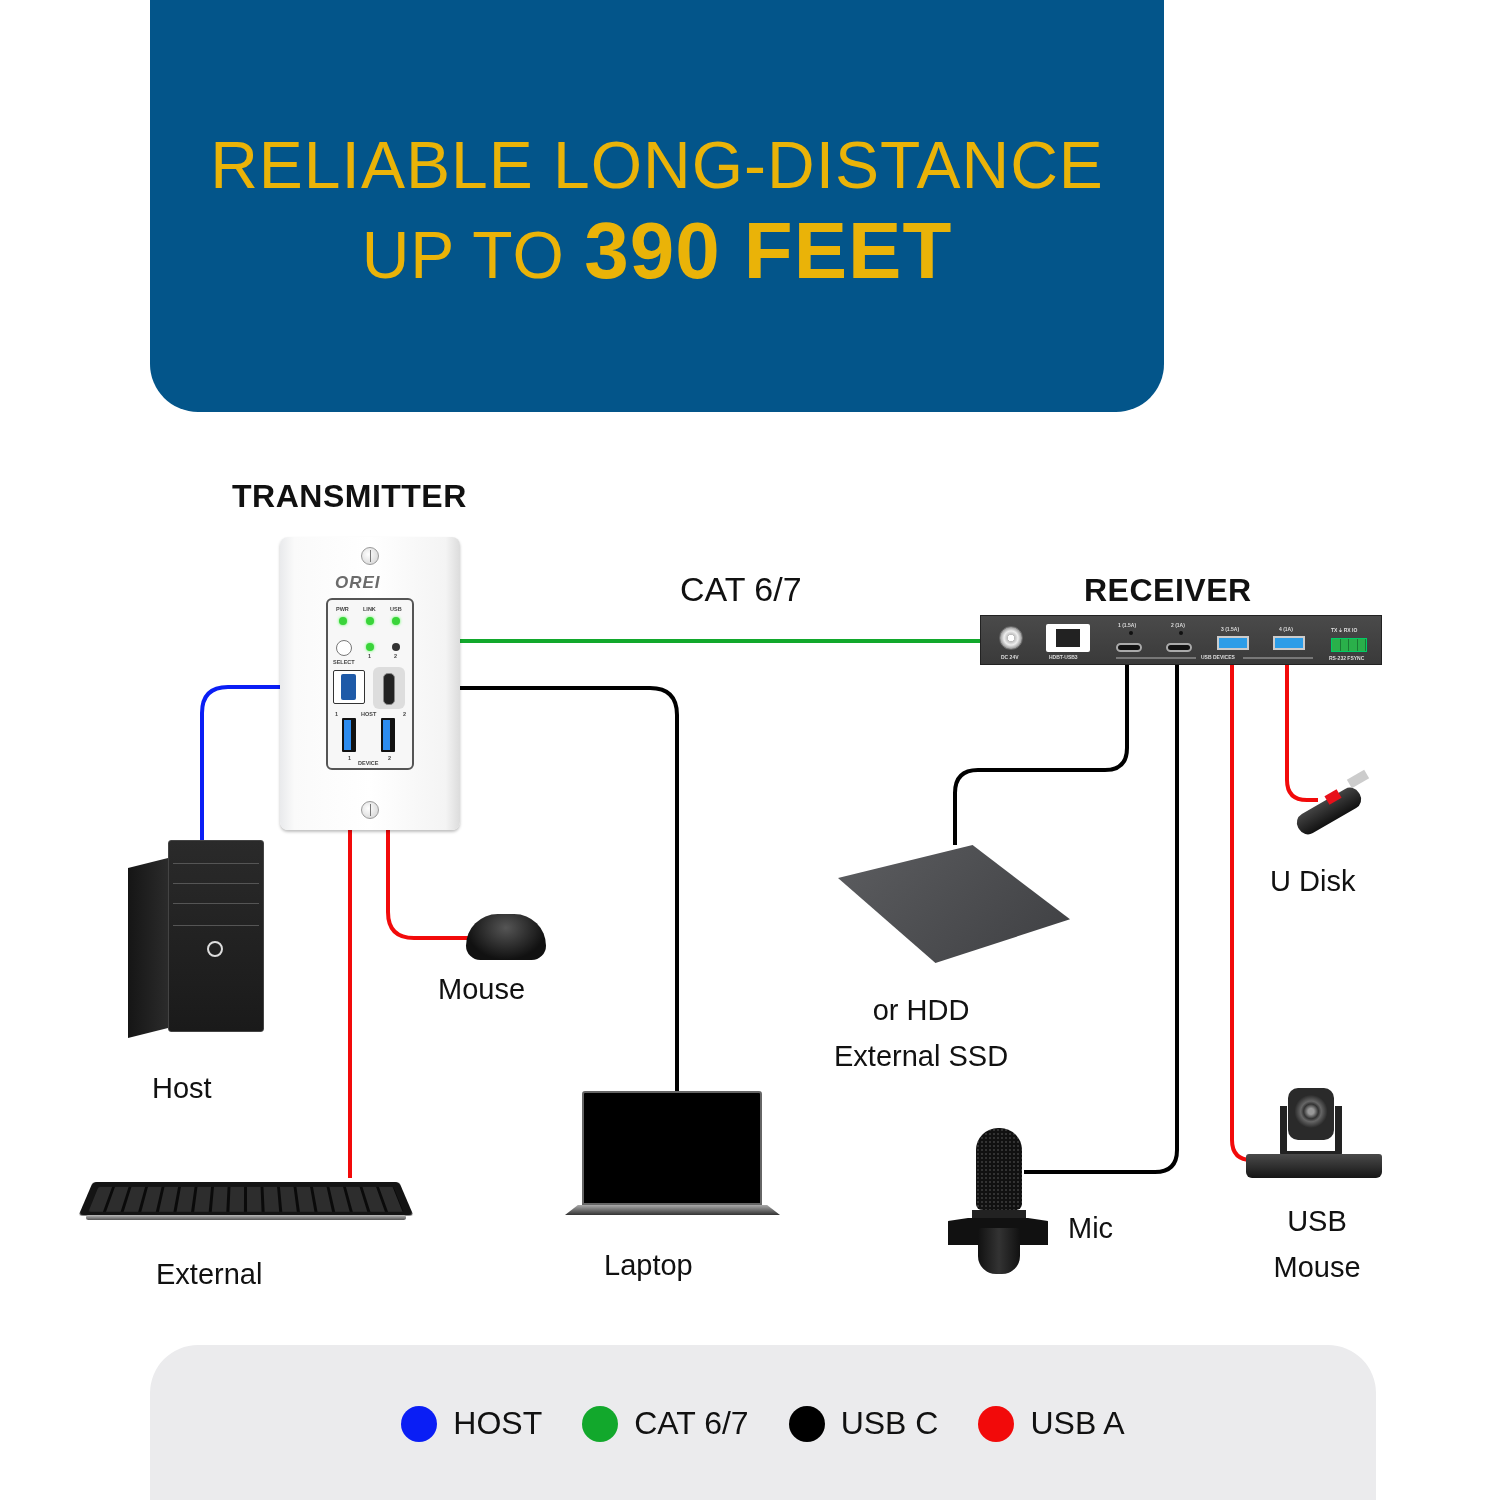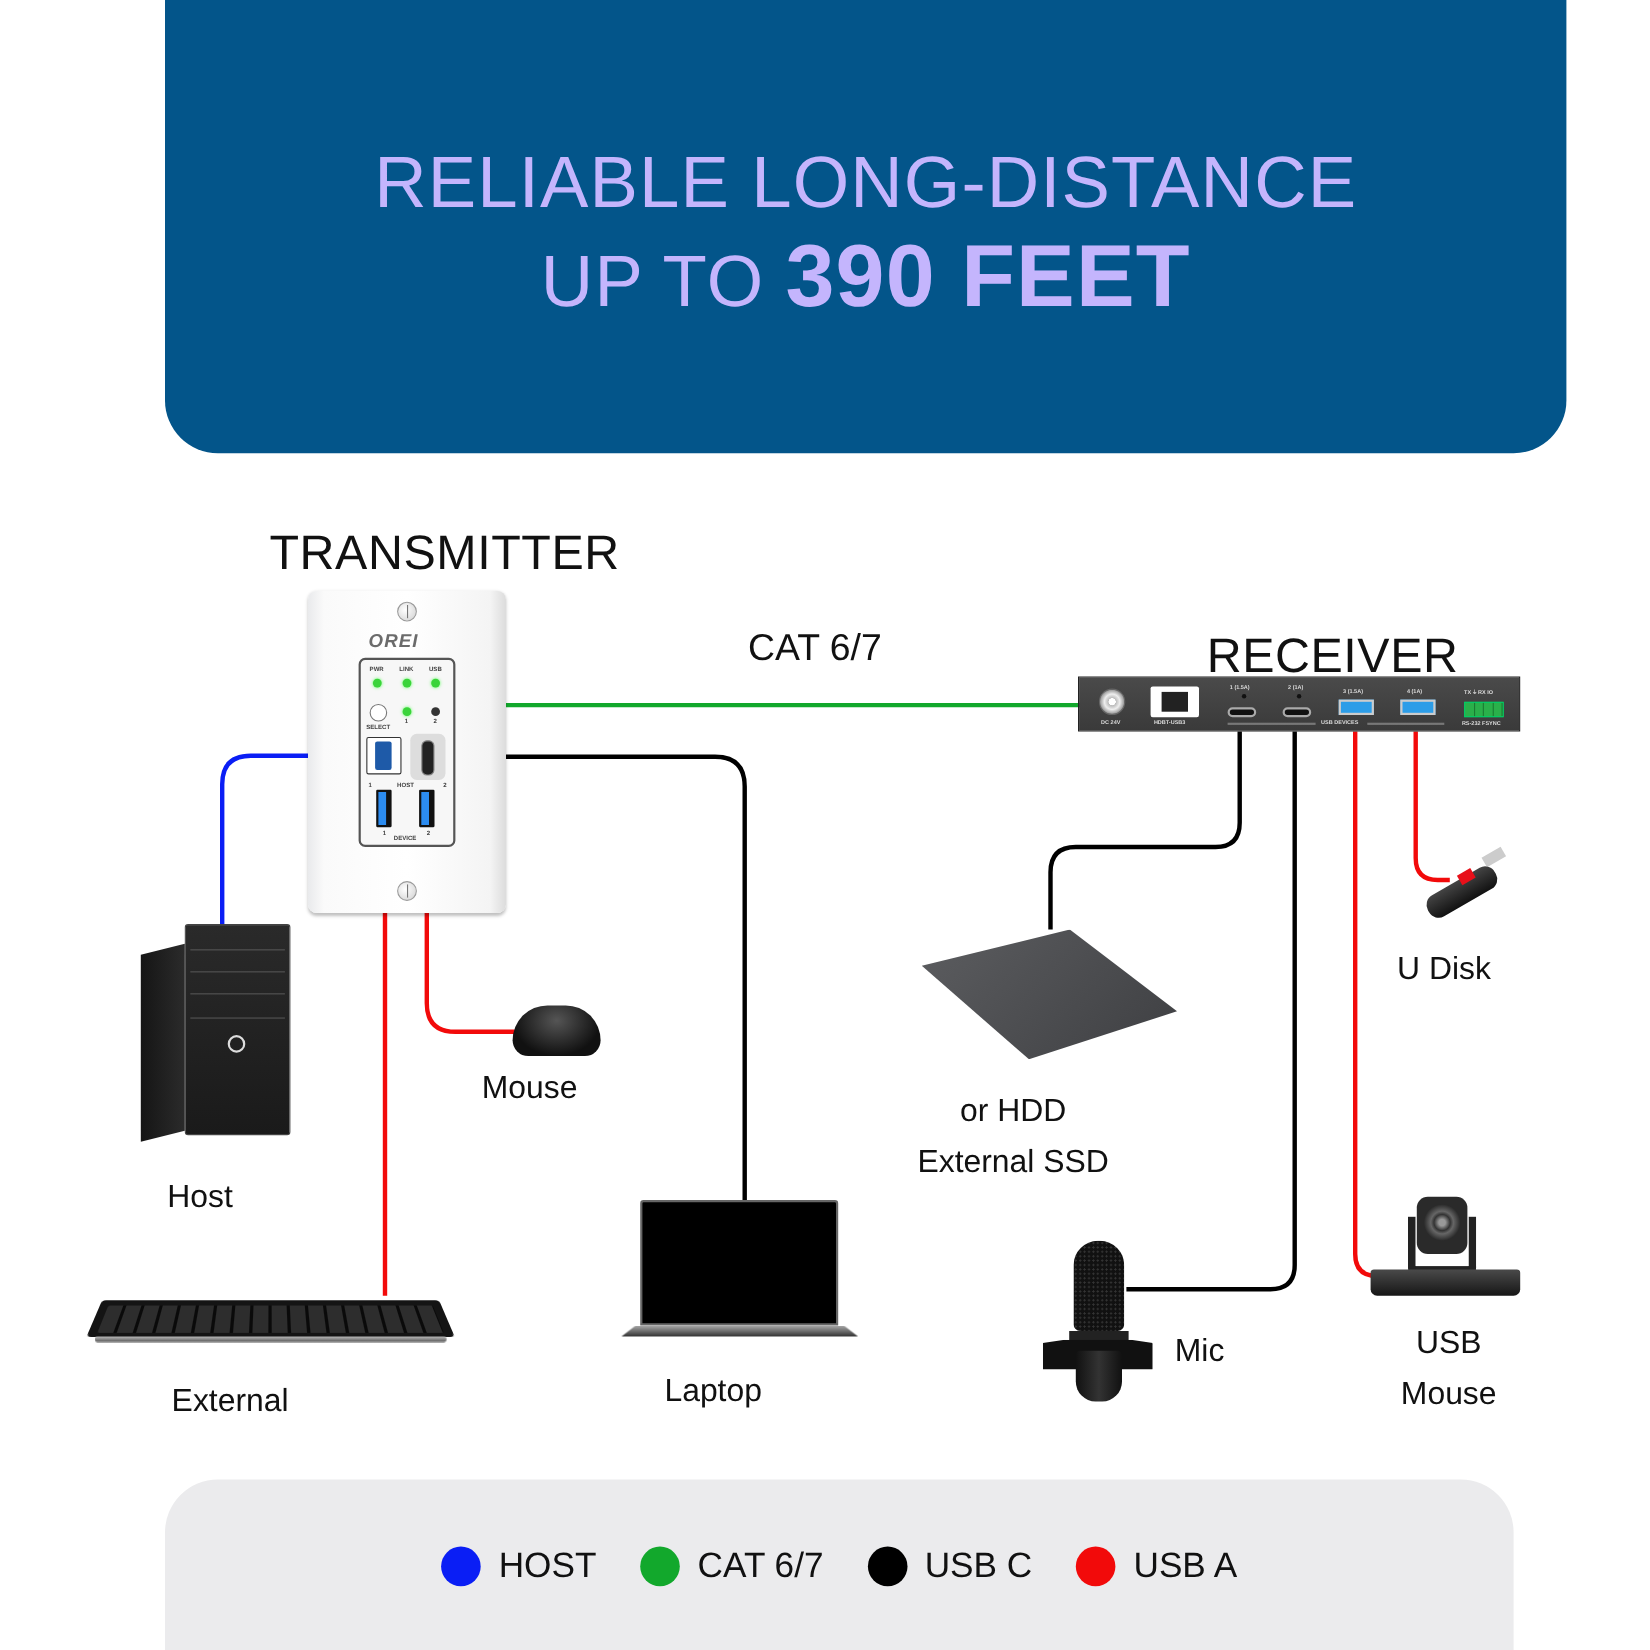--- a/index.html
+++ b/index.html
@@ -1,31 +1,31 @@
 <!DOCTYPE html>
 <html><head>
 <meta charset="utf-8">
 <style>
   * { box-sizing: border-box; margin: 0; padding: 0; }
   html, body { width: 1500px; height: 1500px; background: #ffffff; overflow: hidden; }
   body { position: relative; font-family: "Liberation Sans", "DejaVu Sans", sans-serif; color: #111; }
 
   .banner {
-    position: absolute; left: 150px; top: 0; width: 1274px; height: 412px;
+    position: absolute; left: 150px; top: 0; width: 1014px; height: 412px;
     background: #03558a; border-radius: 0 0 48px 48px;
     display: flex; flex-direction: column; align-items: center; justify-content: center;
-    color: #c4b5fd; padding-top: 8px;
+    color: #eab308; padding-top: 8px;
   }
   .banner .line { font-size: 66px; line-height: 86px; letter-spacing: 1px; font-weight: 400; white-space: nowrap; }
   .banner .line b { font-weight: 700; font-size: 80px; }
 
   .wires { position: absolute; left: 0; top: 0; width: 1500px; height: 1500px; pointer-events: none; }
 
   .label { position: absolute; font-size: 29px; color: #111; white-space: nowrap; text-align: center; }
-  .label.bold { font-weight: 400; font-size: 44px; letter-spacing: 0.5px; margin-left: 13px; }
+  .label.bold { font-weight: 700; font-size: 32px; letter-spacing: 0.5px; }
   .cable-label { position: absolute; font-size: 34px; color: #111; }
 
   
   .tx-plate {
     position: absolute; left: 280px; top: 537px; width: 180px; height: 293px;
     background: linear-gradient(90deg, #e9eaec 0%, #fafafa 8%, #ffffff 50%, #f4f4f4 92%, #dcdcdc 100%);
     border-radius: 8px; box-shadow: 0 2px 3px rgba(0,0,0,0.25);
   }
   .screw { position: absolute; width: 18px; height: 18px; border-radius: 50%;
     background: radial-gradient(circle at 40% 40%, #fff, #cfcfcf); border: 1px solid #9a9a9a; }

